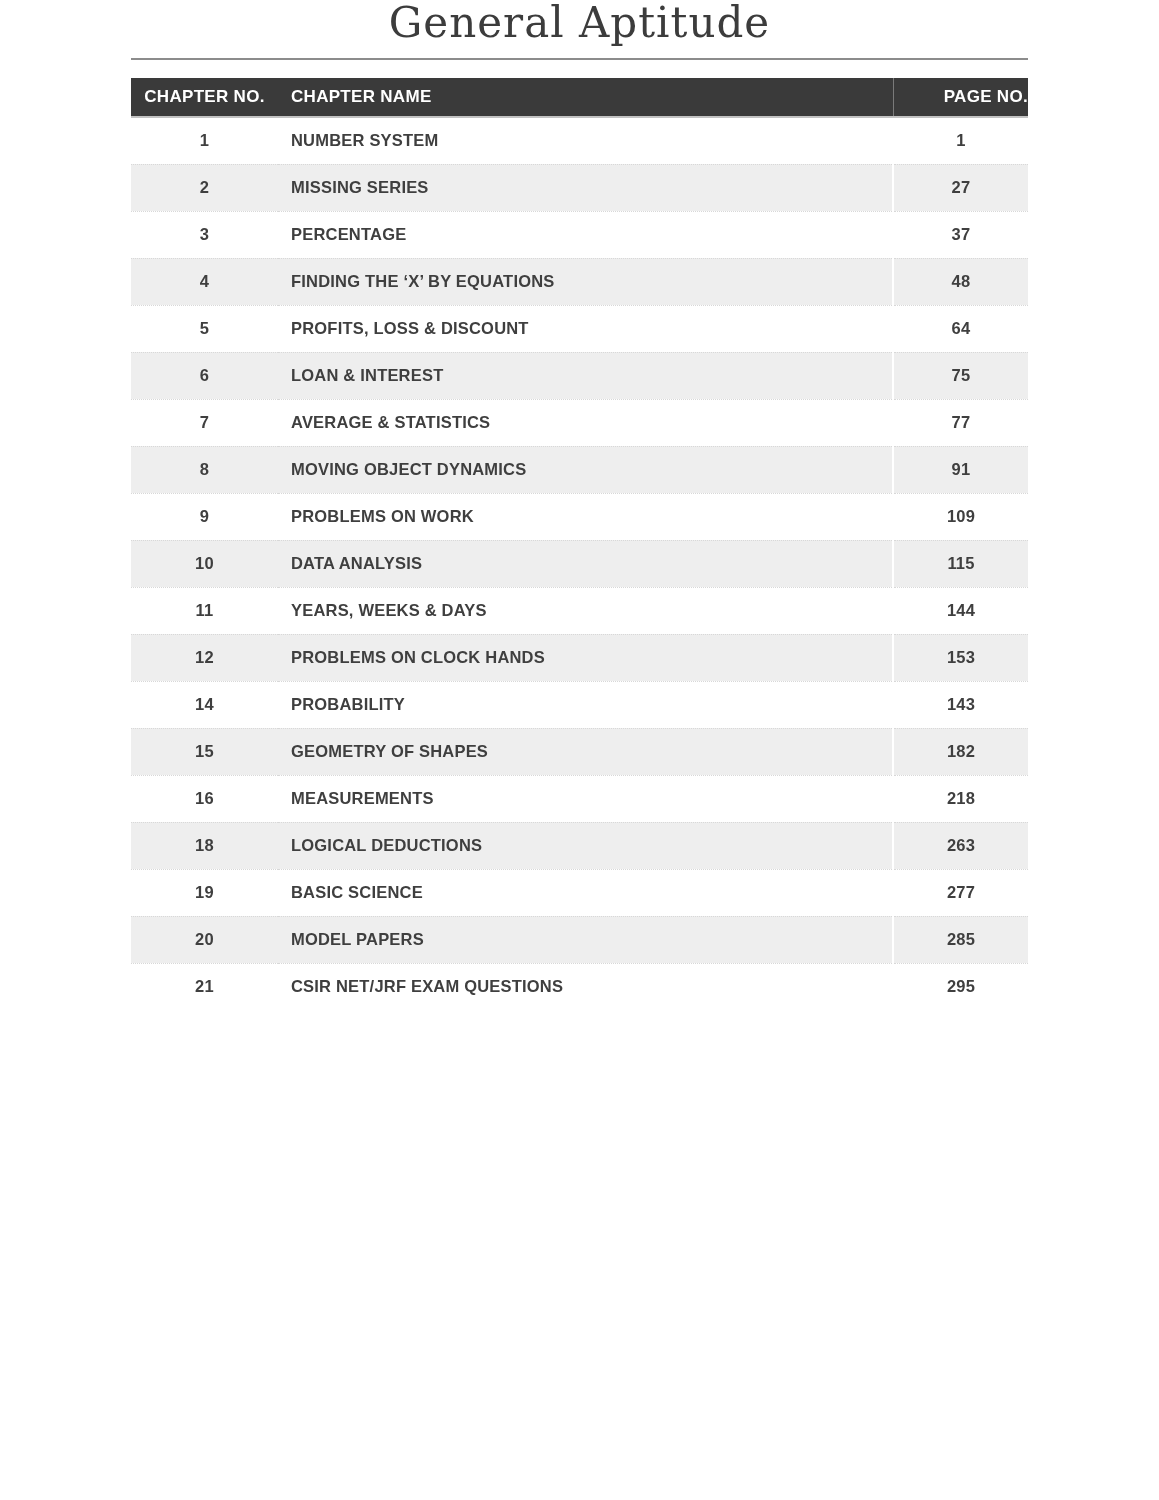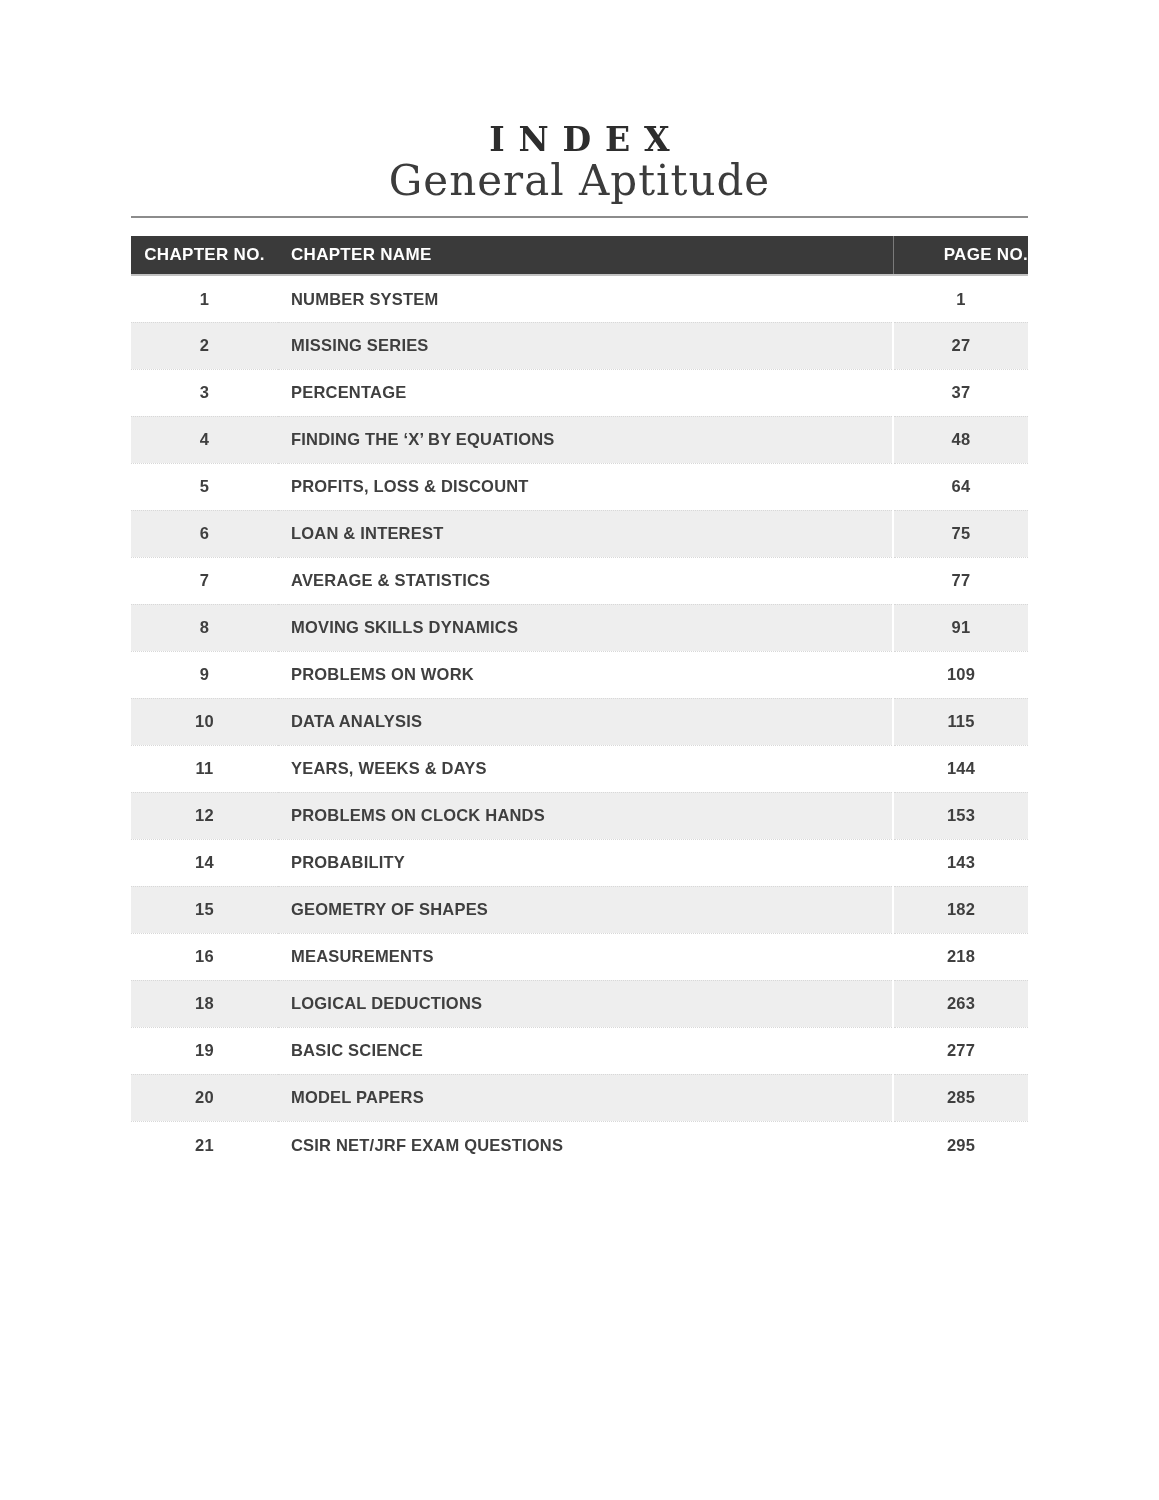--- a/index.html
+++ b/index.html
@@ -93,21 +93,20 @@
     background: var(--alt-row-bg);
     border-top: 1px dotted var(--dotted);
     border-bottom: 1px dotted var(--dotted);
   }
 </style>
 </head>
 <body>
 
 <div class="page">
 
-  <div class="index-title">INDEX</div>
 
   <div class="subtitle">General Aptitude</div>
 
   <hr class="title-rule">
 
   <div class="index-table-wrap">
     <table class="index-table">
       <colgroup>
         <col class="col-no">
         <col class="col-name">
@@ -151,21 +150,21 @@
     <td class="c-name">LOAN &amp; INTEREST</td>
     <td class="c-page">75</td>
   </tr>
           <tr>
     <td class="c-no">7</td>
     <td class="c-name">AVERAGE &amp; STATISTICS</td>
     <td class="c-page">77</td>
   </tr>
           <tr>
     <td class="c-no">8</td>
-    <td class="c-name">MOVING SKILLS DYNAMICS</td>
+    <td class="c-name">MOVING OBJECT DYNAMICS</td>
     <td class="c-page">91</td>
   </tr>
           <tr>
     <td class="c-no">9</td>
     <td class="c-name">PROBLEMS ON WORK</td>
     <td class="c-page">109</td>
   </tr>
           <tr>
     <td class="c-no">10</td>
     <td class="c-name">DATA ANALYSIS</td>

